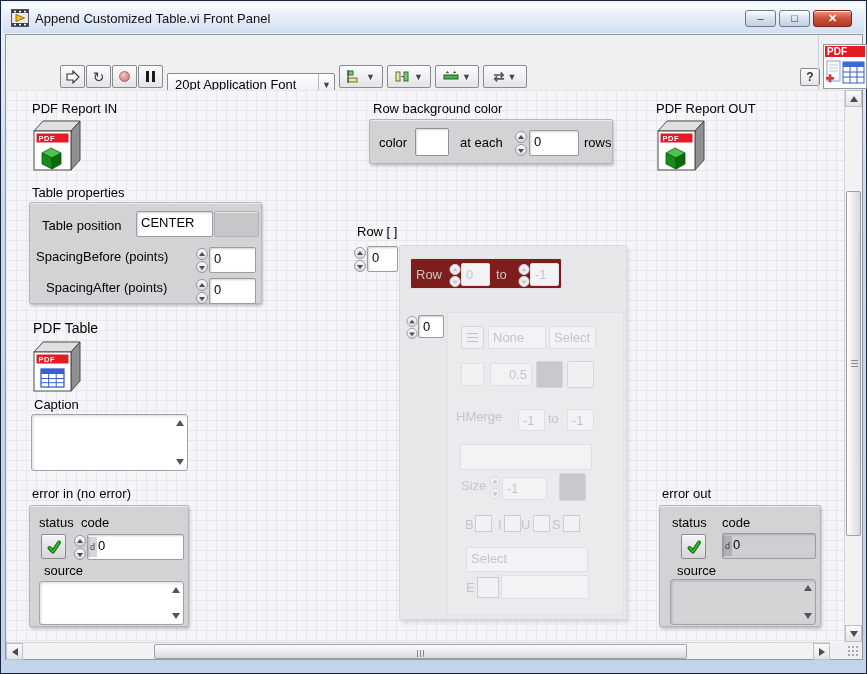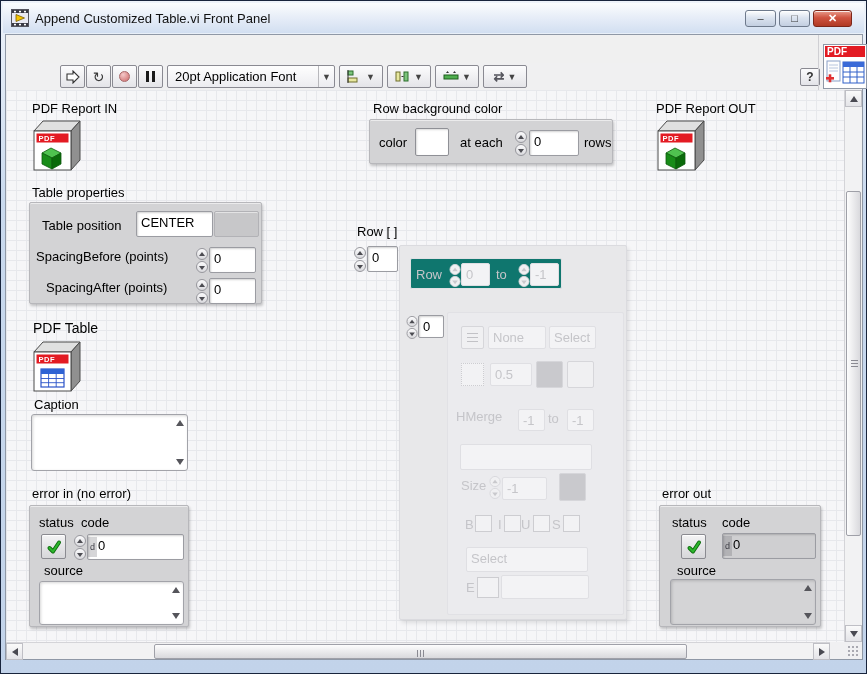--- a/index.html
+++ b/index.html
@@ -30,21 +30,21 @@
   .menubar { position:absolute; left:0; top:0; width:856px; height:27px;
              background:#f0f0f1; border-bottom:1px solid #d9d9db;
              display:flex; align-items:center; padding-left:14px; font-size:13px; }
   .menu-item { padding:4px 9px; color:#111; white-space:nowrap; }
   .menu-item u { text-decoration:underline; }
   .toolbar { position:absolute; left:0; top:28px; width:856px; height:27px;
              background:#f0f0f1; }
   .tbtn { position:absolute; top:2px; height:23px; border:1px solid #8a8a92; border-radius:2px;
           background:linear-gradient(#fcfcfd,#e4e4e8); display:flex; align-items:center;
           justify-content:center; }
-  .font-combo { position:absolute; top:2px; left:161px; width:168px; height:23px;
+  .font-combo { position:absolute; top:10px; left:161px; width:168px; height:23px;
                 border:1px solid #8a8a92; border-radius:2px; background:linear-gradient(#fefefe,#ececf0);
                 display:flex; align-items:center; font-size:13px; }
   .font-combo .ftext { flex:1; padding-left:7px; white-space:nowrap; overflow:hidden; }
   .font-combo .farrow { width:16px; height:100%; border-left:1px solid #b8b8bc;
                         display:flex; align-items:center; justify-content:center;
                         font-size:9px; color:#444; }
   .drop-arrow { font-size:9px; color:#444; margin-left:3px; }
   .vsep { position:absolute; left:812px; top:0; width:1px; height:55px; background:#cfcfd3; }
 
   
@@ -88,21 +88,21 @@
   .status-btn { position:absolute; width:25px; height:25px; border:1px solid #8b8b91; border-radius:2px;
                 background:linear-gradient(#f4f4f5,#d7d7da); display:flex; align-items:center;
                 justify-content:center; box-shadow:inset 0 1px 0 #fff; }
   .radix { display:inline-block; width:9px; margin:-3px 1px -3px -4px; padding:5px 0;
            background:rgba(90,90,100,.25); color:#3e3e46; font-size:9px; text-align:center;
            vertical-align:middle; }
 
   
   .dim-cluster { position:absolute; background:#e8e8ea; border:1px solid #dbdbdf; border-radius:2px;
                  box-shadow:2px 3px 4px rgba(0,0,0,.10); }
-  .dim-panel { position:absolute; background:#0f766e; border:1px solid #e1e1e5; border-radius:2px; }
+  .dim-panel { position:absolute; background:#7f1d1d; border:1px solid #e1e1e5; border-radius:2px; }
   .dim-label { position:absolute; font-size:13px; color:#c5c5c9; white-space:nowrap; }
   .dim-field { position:absolute; background:#f3f3f5; border:1px solid #dfdfe3; border-radius:2px;
                font-size:13px; color:#c5c5c9; padding:3px 4px; overflow:hidden; white-space:nowrap; }
   .dim-box { position:absolute; border:1px solid #d6d6da; border-radius:2px; }
   .dim-check { position:absolute; background:#f2f2f4; border:1px solid #cdcdd1; }
   .dim-cluster .sp { border-color:#d7d7db; background:#f0f0f2; }
   .dim-cluster .sp.up::after { border-bottom-color:#c9c9cd; }
   .dim-cluster .sp.dn::after { border-top-color:#c9c9cd; }
   .dim-cluster .undim .sp { border-color:#97979d; background:linear-gradient(#fbfbfc,#d9d9dd); }
   .dim-cluster .undim .sp.up::after { border-bottom-color:#4c4c52; }
@@ -336,21 +336,21 @@
           </div>
 
           <div class="dim-panel" style="left:47px;top:66px;width:177px;height:303px;background:#ebebee;">
             <div class="dim-box" style="left:13px;top:13px;width:23px;height:23px;background:#f0f0f2;display:flex;align-items:center;justify-content:center;">
               <div class="justify-lines"></div>
             </div>
             <div class="dim-field" style="left:40px;top:13px;width:58px;height:23px;">None</div>
             <div class="dim-field" style="left:101px;top:13px;width:47px;height:23px;">Select</div>
 
             <div class="dim-check" style="left:13px;top:50px;width:23px;height:23px;border-style:dotted;"></div>
-            <div class="dim-field" style="left:42px;top:50px;width:42px;height:23px;">0.5</div>
+            <div class="dim-field" style="left:42px;top:50px;width:42px;height:23px;text-align:right;">0.5</div>
             <div class="dim-box" style="left:88px;top:48px;width:27px;height:27px;background:#c9c9cd;"></div>
             <div class="dim-box" style="left:119px;top:48px;width:27px;height:27px;background:#f0f0f2;"></div>
 
             <div class="dim-label" style="left:8px;top:96px;">HMerge</div>
             <div class="dim-field" style="left:70px;top:96px;width:27px;height:22px;">-1</div>
             <div class="dim-label" style="left:100px;top:98px;">to</div>
             <div class="dim-field" style="left:119px;top:96px;width:27px;height:22px;">-1</div>
 
             <div class="dim-field" style="left:12px;top:131px;width:132px;height:26px;"></div>
 

